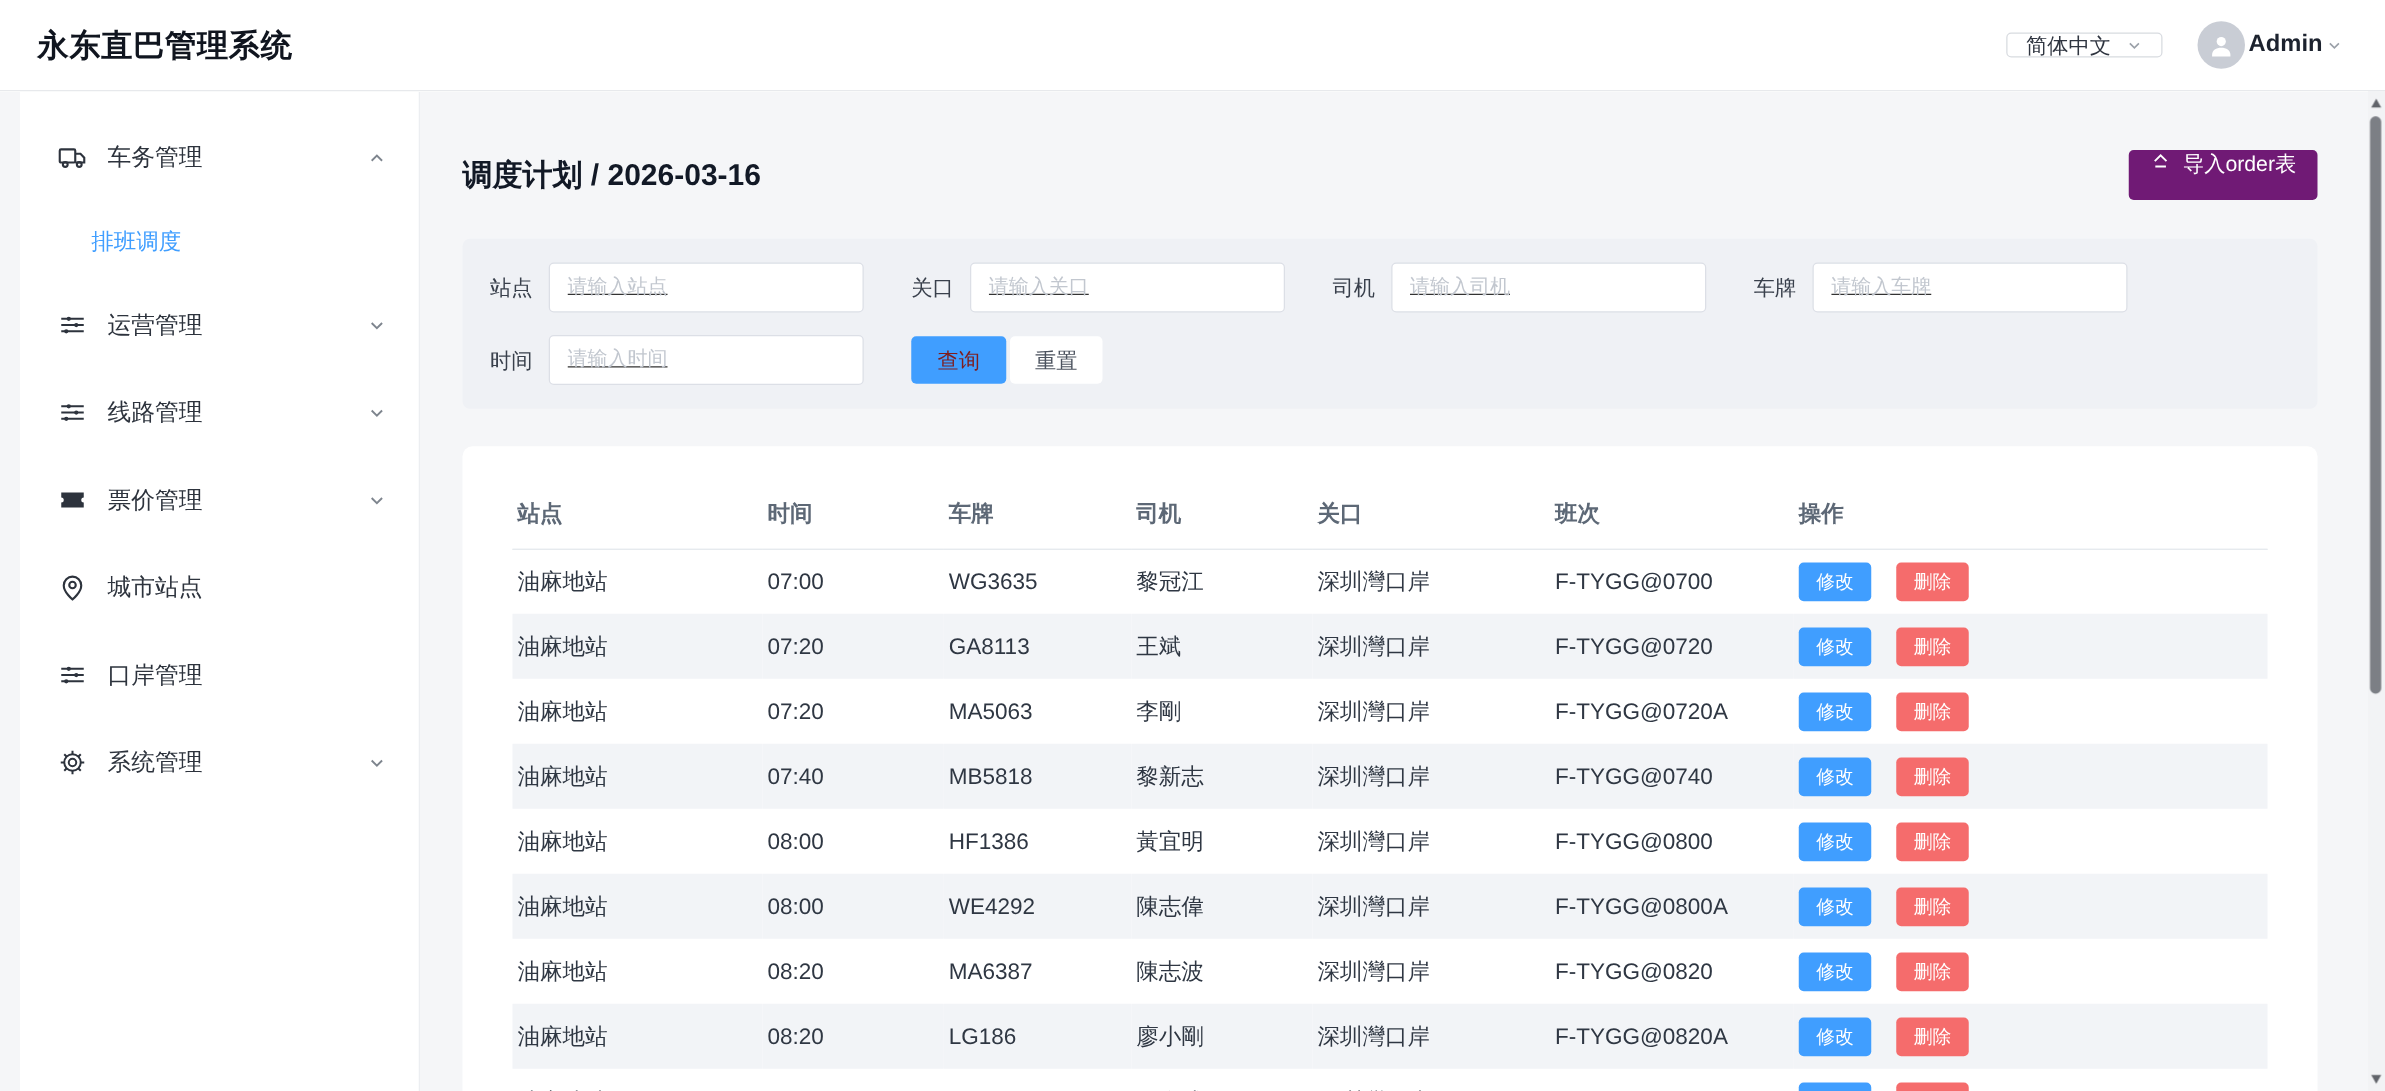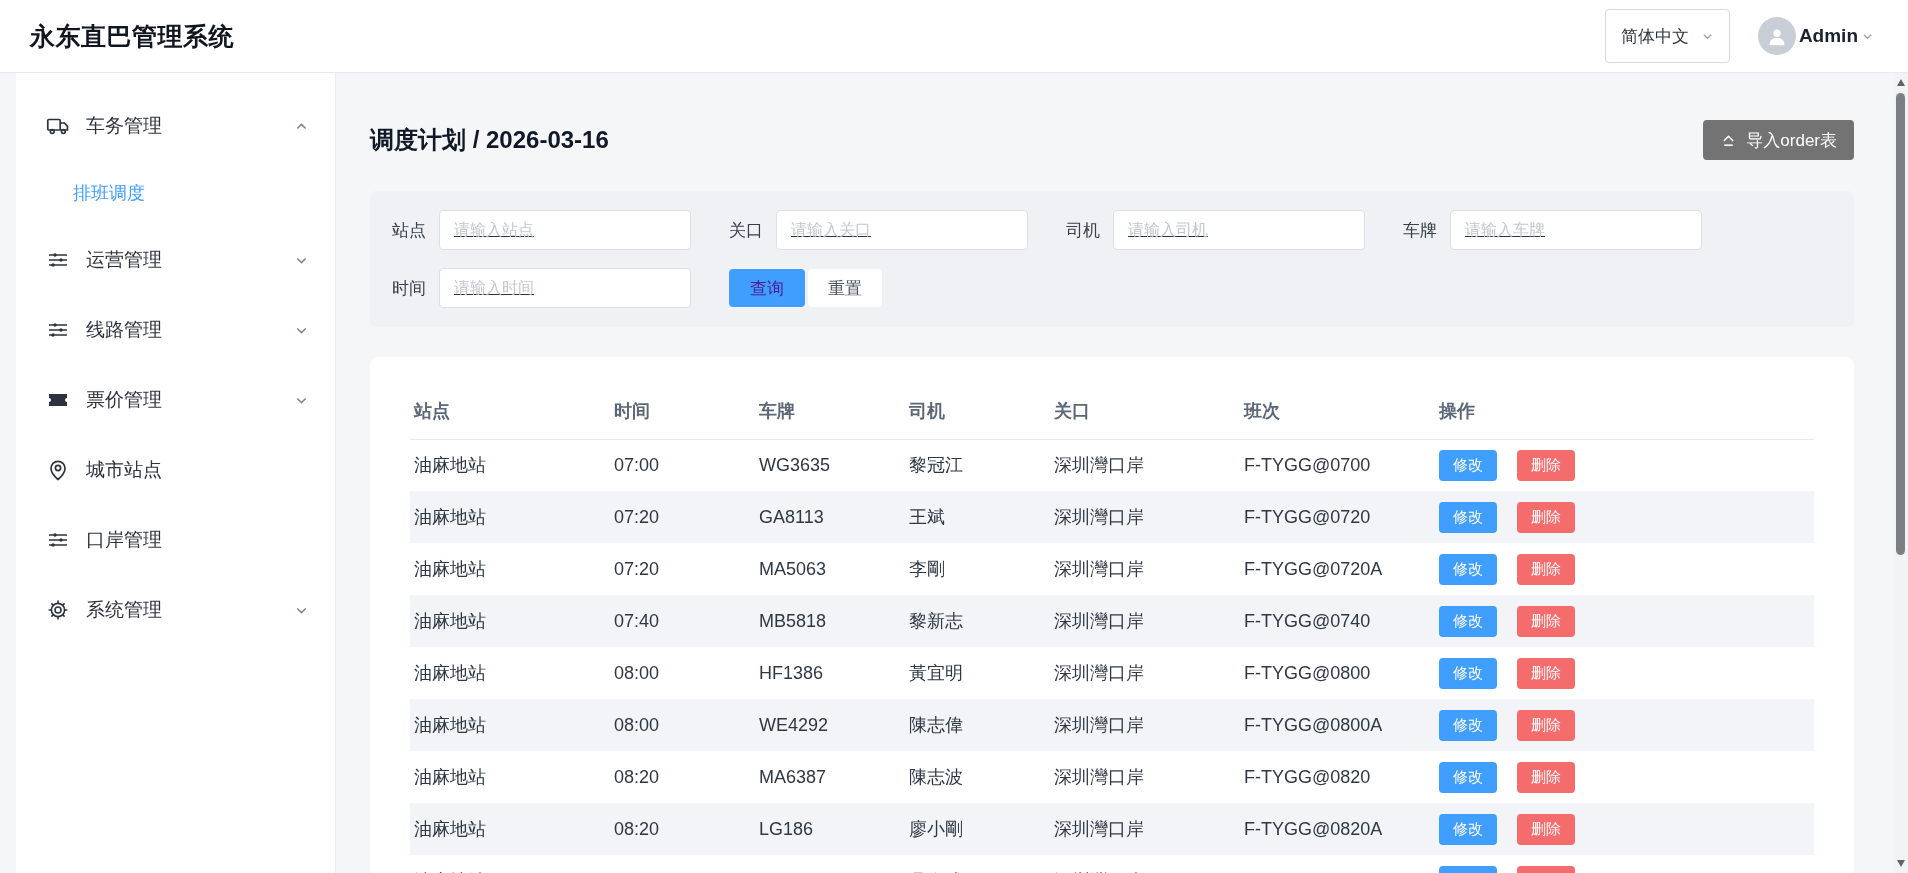--- a/index.html
+++ b/index.html
@@ -12,21 +12,21 @@
 
   
   .topbar {
     position:fixed; top:0; left:0; width:1908px; height:73px;
     background:#fff; border-bottom:1px solid #e7e9ec;
     display:flex; align-items:center; padding:0 34px 0 30px; z-index:20;
   }
   .brand { font-size:25px; font-weight:700; color:#10151f; letter-spacing:.5px; }
   .topbar-right { margin-left:auto; display:flex; align-items:center; gap:28px; }
   .lang-select {
-    display:flex; align-items:center; gap:12px; height:54px; padding:0 15px;
+    display:flex; align-items:center; gap:12px; height:20px; padding:0 15px;
     border:1px solid #d8dbe0; border-radius:4px; font-size:17px; color:#2f3540;
     background:#fff; cursor:pointer;
   }
   .chev-sm { width:13px; height:13px; color:#9aa0a8; }
   .user-box { display:flex; align-items:center; gap:3px; cursor:pointer; }
   .avatar {
     width:38px; height:38px; border-radius:50%; background:#c9cdd5;
     display:flex; align-items:center; justify-content:center;
   }
   .avatar svg { width:22px; height:22px; }
@@ -54,42 +54,42 @@
   .main {
     position:absolute; left:320px; top:73px; right:0; bottom:0;
     background:#f5f6f8; padding:0 54px 0 50px; overflow:hidden;
   }
   .page-head {
     margin-top:46px; height:42px; display:flex; align-items:center;
     justify-content:space-between;
   }
   .page-title { font-size:24px; font-weight:700; color:#121926; }
   .import-btn {
-    height:40px; padding:0 17px; background:#737373; color:#fff; border:none;
-    border-radius:4px; font-size:17px; display:flex; align-items:center; gap:9px;
+    height:40px; padding:0 17px; background:#701a75; color:#fff; border:none;
+    border-radius:4px; font-size:17px; display:flex; align-items:flex-start; gap:9px;
     cursor:pointer; font-family:inherit;
   }
   .import-btn svg { width:17px; height:17px; }
 
   
   .filter-panel {
     margin-top:30px; background:#eff1f5; border-radius:6px; padding:19px 22px;
   }
   .filter-row { display:flex; align-items:center; }
   .filter-row + .filter-row { margin-top:18px; }
   .ffield { display:flex; align-items:center; margin-right:38px; }
   .flabel { font-size:17px; color:#39404c; margin-right:13px; white-space:nowrap; }
   .finput {
     width:252px; height:40px; border:1px solid #dcdfe6; border-radius:4px;
     background:#fff; padding:0 14px; font-size:16px; color:#333;
     font-family:inherit; outline:none;text-decoration:underline;
   }
   .finput::placeholder { color:#c2c7cf; }
   .btn-search {
-    width:76px; height:38px; background:#409eff; color:#4c1d95; border:none;
+    width:76px; height:38px; background:#409eff; color:#7f1d1d; border:none;
     border-radius:4px; font-size:17px; cursor:pointer; font-family:inherit;
   }
   .btn-reset {
     width:74px; height:38px; background:#fff; color:#4b525e; border:none;
     border-radius:4px; font-size:17px; cursor:pointer; margin-left:3px;
     font-family:inherit;
   }
 
   
   .table-card {

